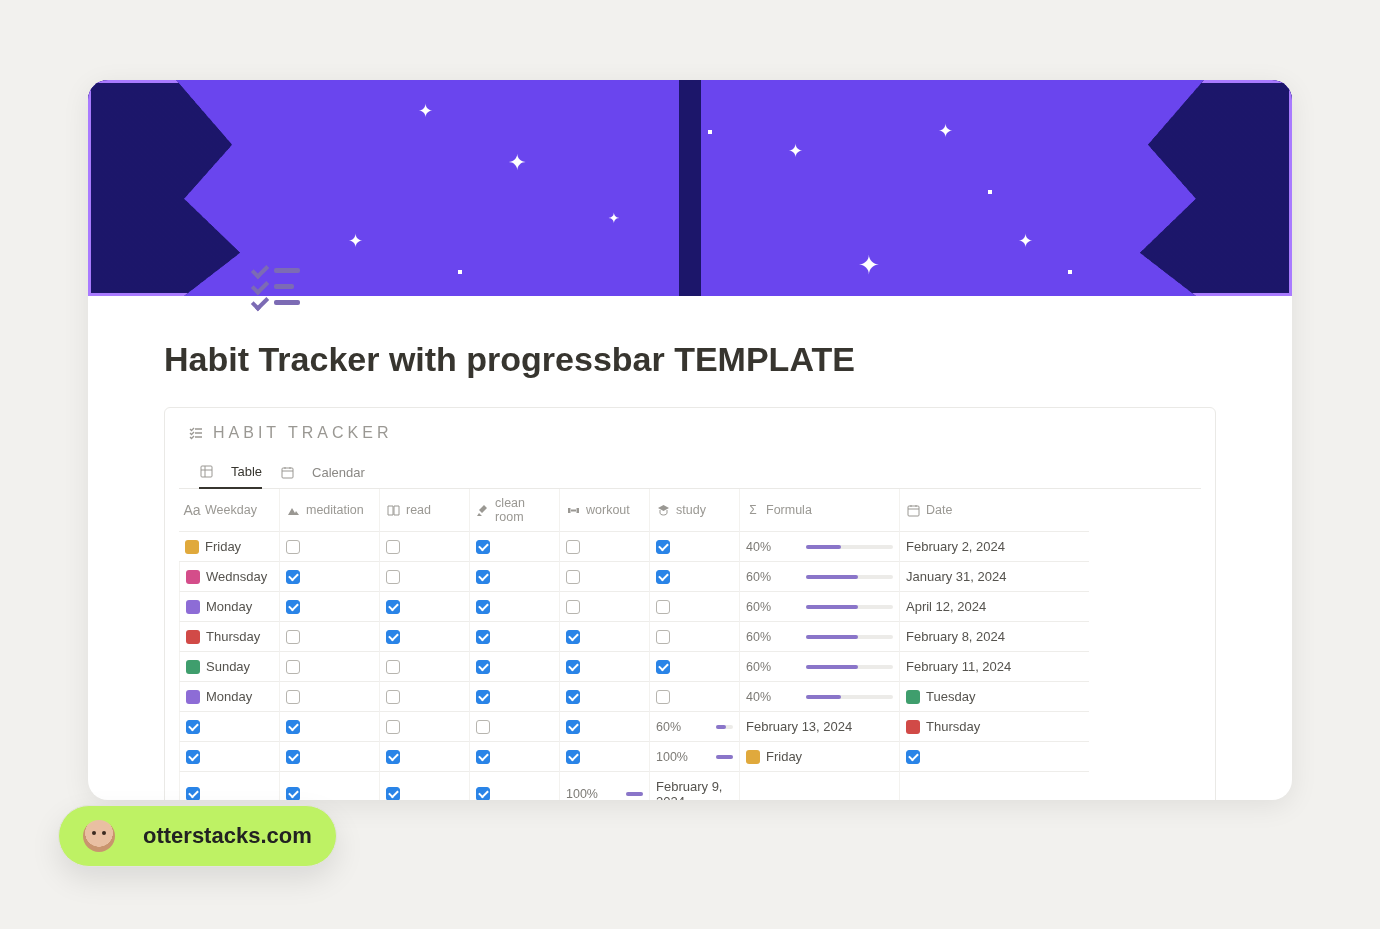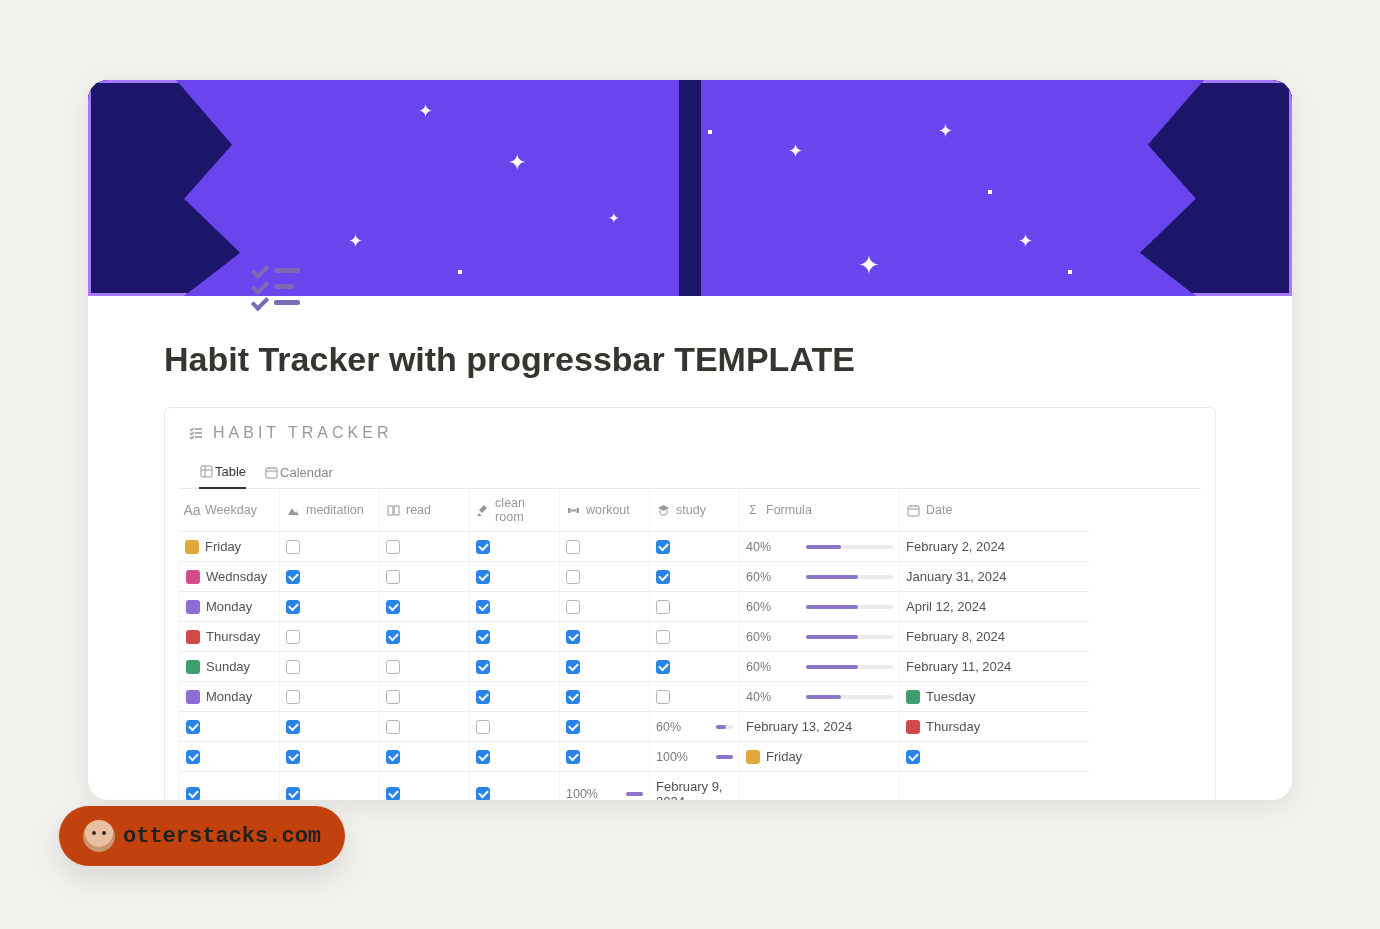--- a/index.html
+++ b/index.html
@@ -67,21 +67,21 @@
   }
   .panel-head {
     display:flex; align-items:center; gap:10px;
     color:#9a9893; font-size:16px; letter-spacing:4px;
     margin-bottom:16px; padding-left:10px;
   }
   .tabs {
     display:flex; gap:18px; padding-left:20px; border-bottom:1px solid #eae9e6;
     font-size:13px; color:#8a8884;
   }
-  .tab { display:flex; gap:2px; align-items:center; padding:6px 0 8px 0; cursor:pointer; }
+  .tab { display:flex; gap:18px; align-items:center; padding:6px 0 8px 0; cursor:pointer; }
   .tab.active { color:#37352f; border-bottom:2px solid #37352f; margin-bottom:-1px; }
 
   .grid {
     display:grid;
     grid-template-columns: 100px 100px 90px 90px 90px 90px 160px 190px;
     font-size:13px; color:#55534e;
   }
   .hdr, .cell { border-bottom:1px solid #eeedea; padding:7px 6px; display:flex; align-items:center; gap:6px; }
   .hdr { color:#9a9893; font-size:12.5px; }
   .hdr + .hdr, .cell + .cell { border-left:1px solid #f3f2ef; }
@@ -98,24 +98,23 @@
   .prog-wrap { display:flex; align-items:center; gap:20px; width:100%; }
   .pct { color:#7d7b76; font-size:12.5px; width:40px; }
   .bar-bg { flex:1; height:4px; background:#ecebe8; border-radius:3px; }
   .bar-fill { height:100%; background:#8a75c9; border-radius:3px; }
 
   .date-txt { color:#55534e; }
 
   
   .pill {
     position:absolute; left:58px; bottom:62px;
-    background:#c2410c; border:1px solid #e4e3df; border-radius:999px;
-    padding:14px 24px; display:flex; align-items:center; gap:8px;
+    background:#bef264; border:1px solid #e4e3df; border-radius:999px;
+    padding:14px 24px; display:flex; align-items:center; gap:28px;
     box-shadow:0 12px 30px rgba(0,0,0,0.10);
-    font-family:Liberation Mono, monospace;
   }
   .otter {
     width:32px; height:32px; border-radius:50%;
     background: radial-gradient(circle at 50% 40%, #e9bfa2 0 55%, #c9946e 56% 100%);
     position:relative;
   }
   .otter::before, .otter::after {
     content:""; position:absolute; width:4px; height:4px; background:#3b2a1f; border-radius:50%; top:11px;
   }
   .otter::before { left:9px; } .otter::after { right:9px; }

